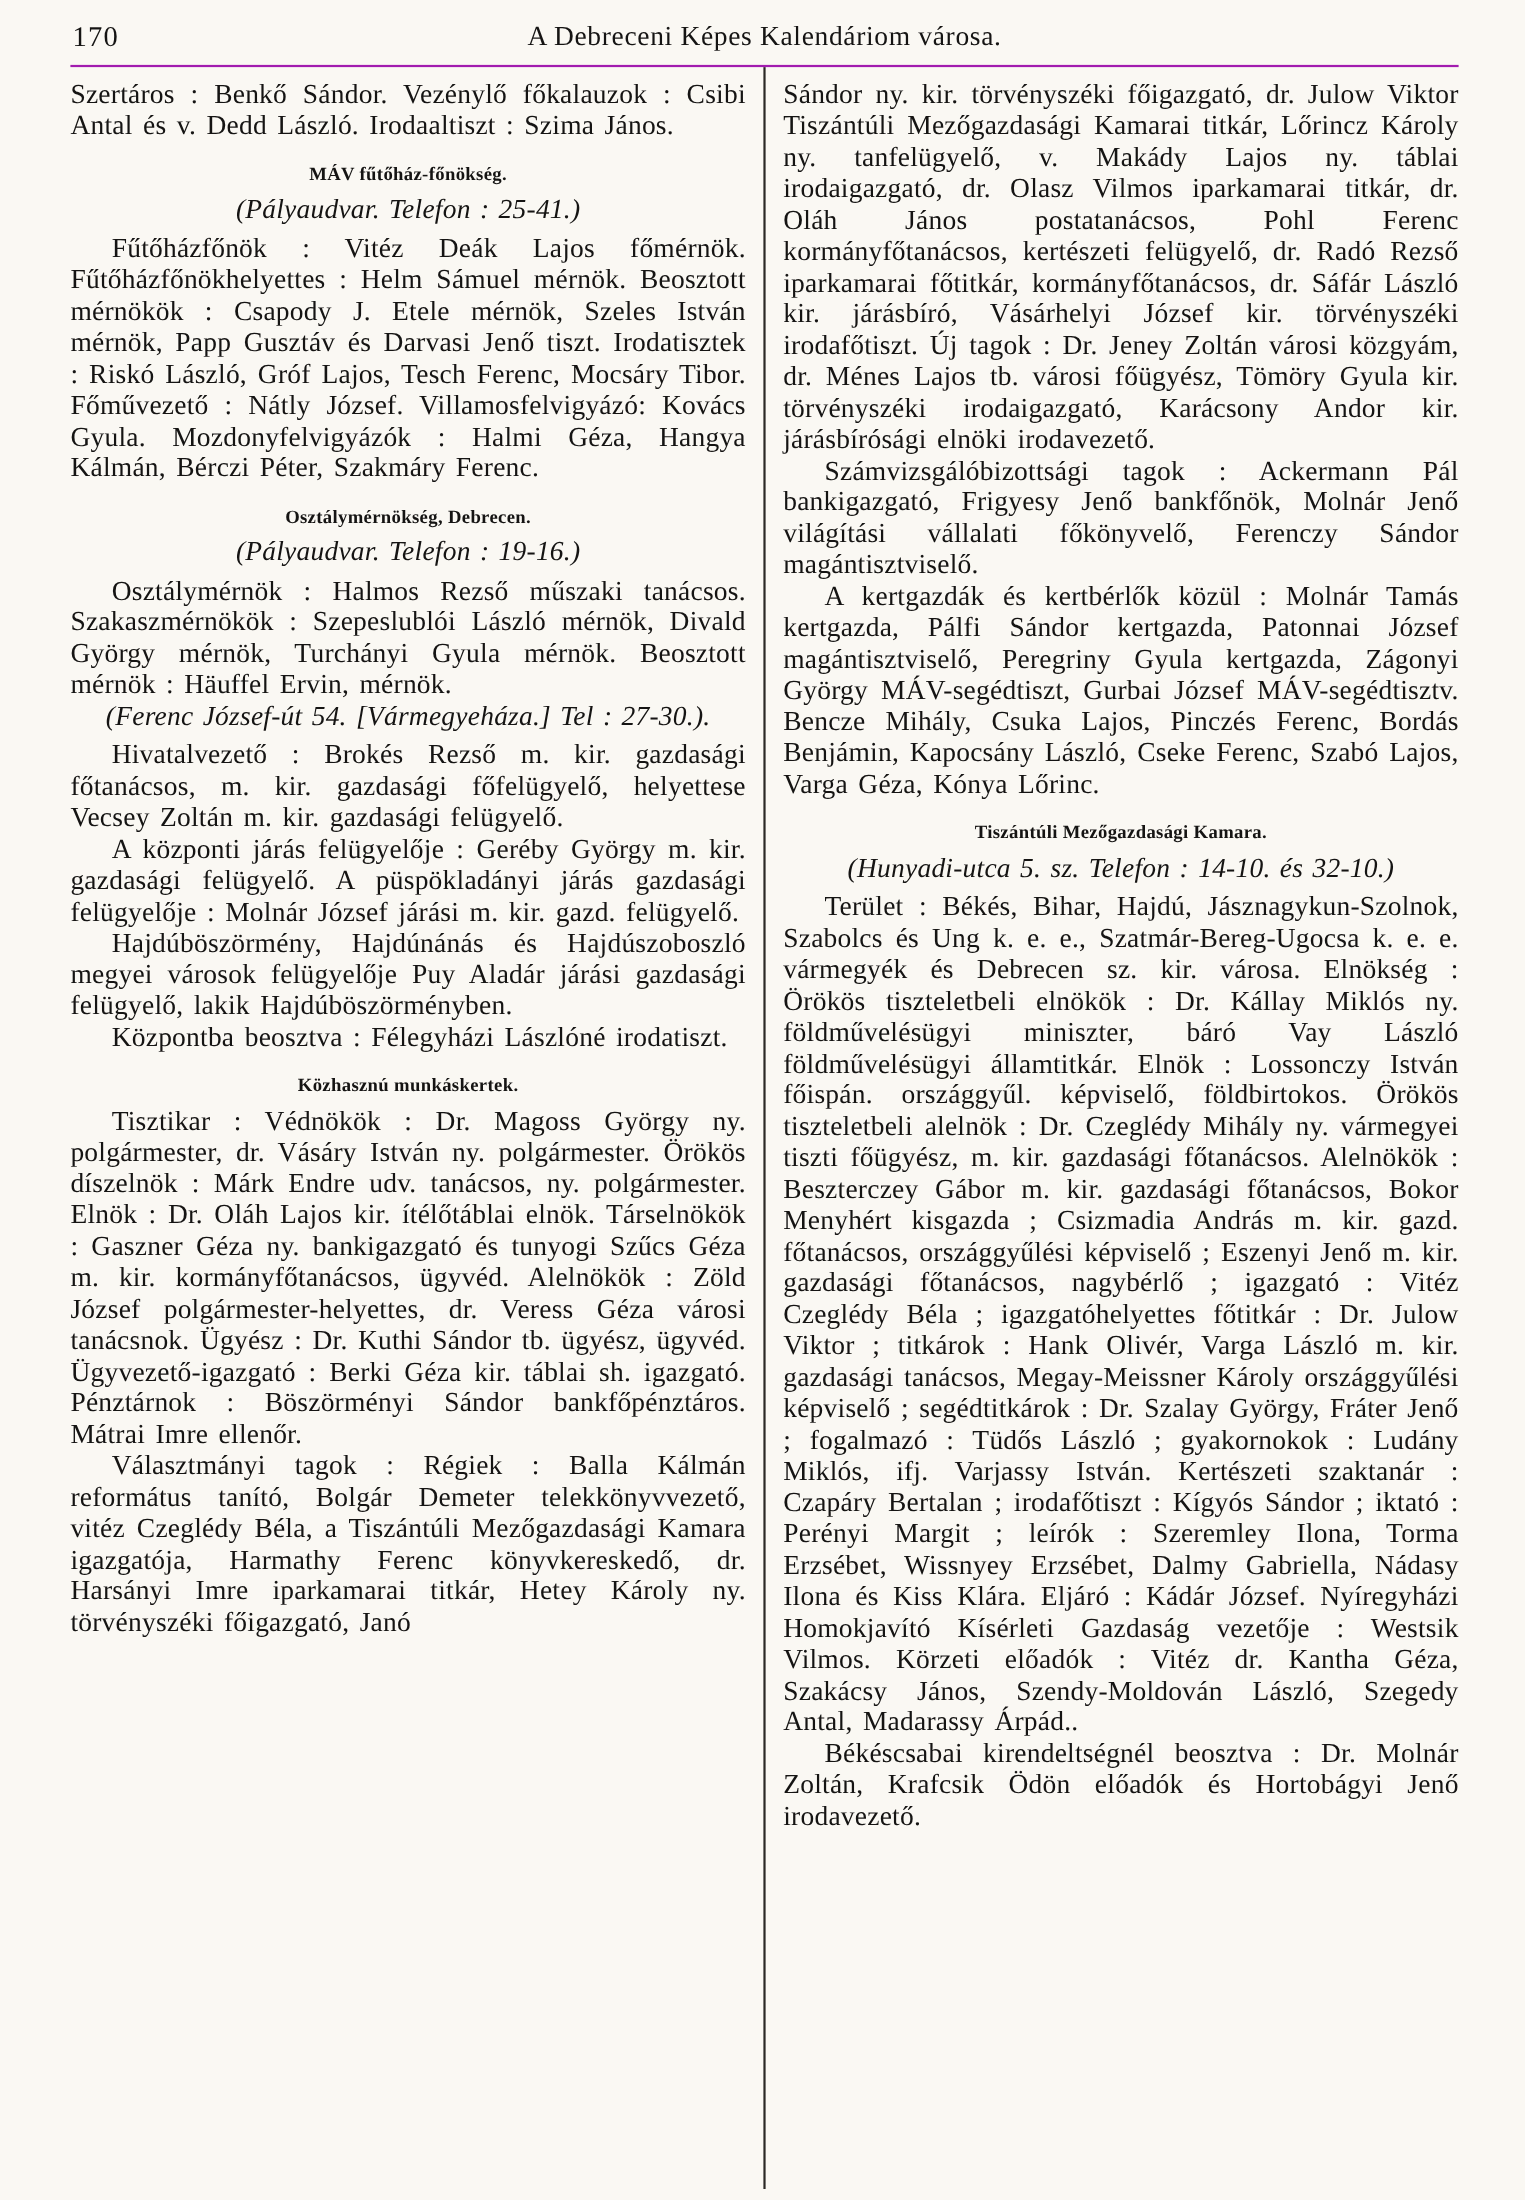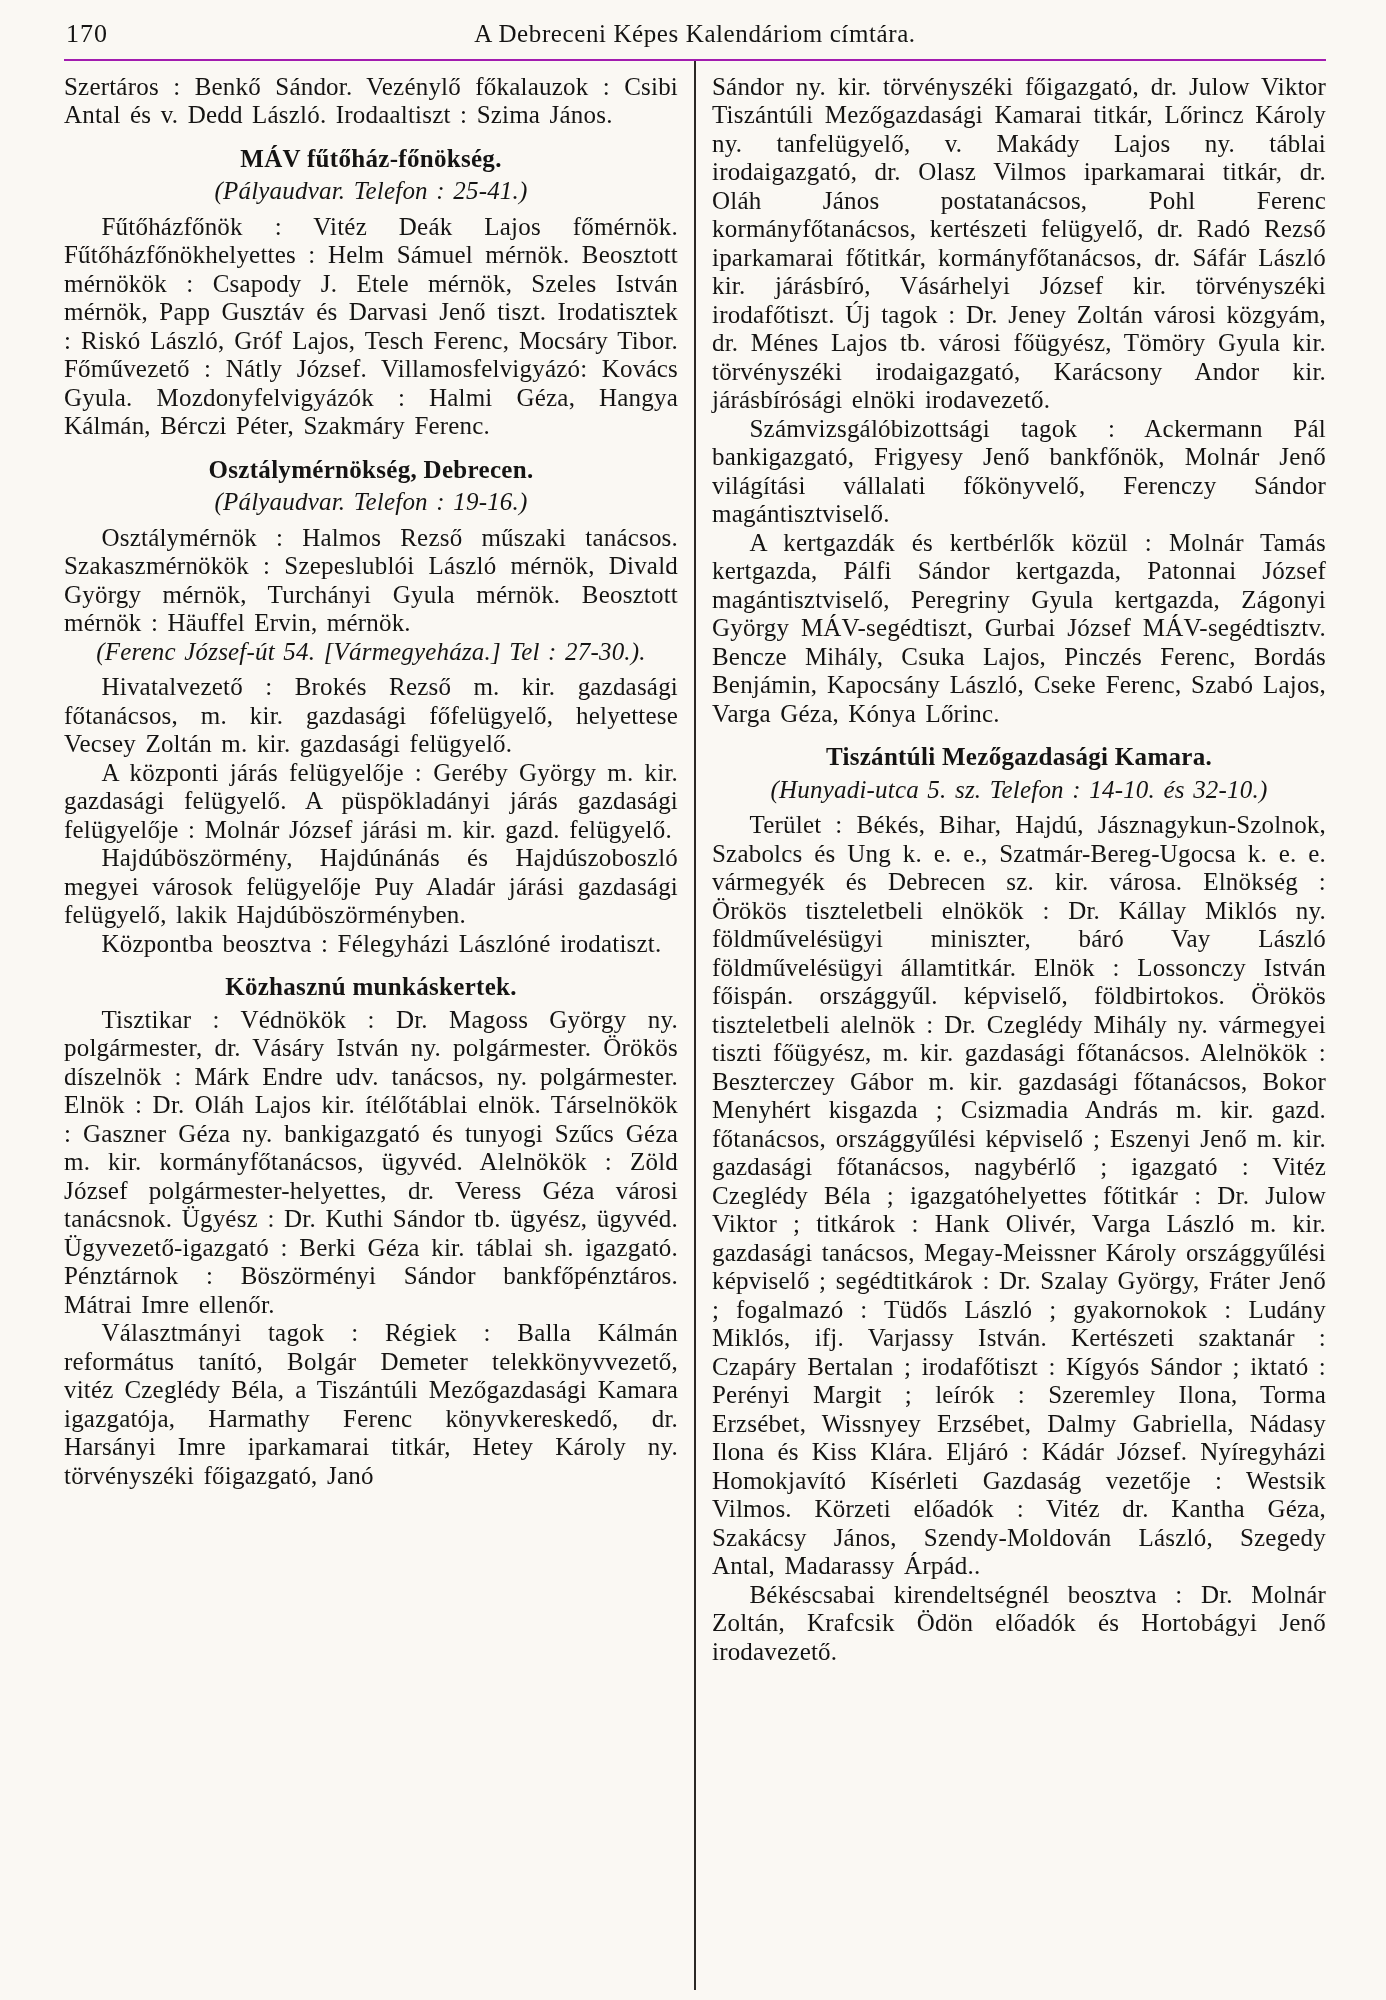--- a/index.html
+++ b/index.html
@@ -61,39 +61,39 @@
     text-align: justify;
     text-indent: 1.5em;
     word-spacing: 3px;
     letter-spacing: 0.2px;
     hyphens: auto;
   }
   .col p.flush { text-indent: 0; }
   .col h3.heading {
     margin: 15px 0 4px 0;
     text-align: center;
-    font-size: 25px;
+    font-size: 17px;
     font-weight: bold;
     letter-spacing: 0.3px;
   }
   .col p.phone {
     text-align: center;
     font-style: italic;
     text-indent: 0;
     margin: 0 0 7px 0;
     word-spacing: 2px;
   }
 </style>
 </head>
 <body>
 
 <div class="page">
   <div class="header">
     <span class="page-number">170</span>
-    <span class="page-title">A Debreceni Képes Kalendáriom címtára.</span>
+    <span class="page-title">A Debreceni Képes Kalendáriom városa.</span>
   </div>
   <div class="columns">
     <div class="col" id="col-left">
         <p class="flush">Szertáros : Benkő Sándor. Vezénylő főkalauzok : Csibi Antal és v. Dedd László. Irodaaltiszt : Szima János.</p>
         <h3 class="heading">MÁV fűtőház-főnökség.</h3>
         <p class="phone">(Pályaudvar. Telefon : 25-41.)</p>
         <p>Fűtőházfőnök : Vitéz Deák Lajos főmérnök. Fűtőházfőnökhelyettes : Helm Sámuel mérnök. Beosztott mérnökök : Csapody J. Etele mérnök, Szeles István mérnök, Papp Gusztáv és Darvasi Jenő tiszt. Irodatisztek : Riskó László, Gróf Lajos, Tesch Ferenc, Mocsáry Tibor. Főművezető : Nátly József. Villamosfelvigyázó: Kovács Gyula. Mozdonyfelvigyázók : Halmi Géza, Hangya Kálmán, Bérczi Péter, Szakmáry Ferenc.</p>
         <h3 class="heading">Osztálymérnökség, Debrecen.</h3>
         <p class="phone">(Pályaudvar. Telefon : 19-16.)</p>
         <p>Osztálymérnök : Halmos Rezső műszaki tanácsos. Szakaszmérnökök : Szepeslublói László mérnök, Divald György mérnök, Turchányi Gyula mérnök. Beosztott mérnök : Häuffel Ervin, mérnök.</p>

